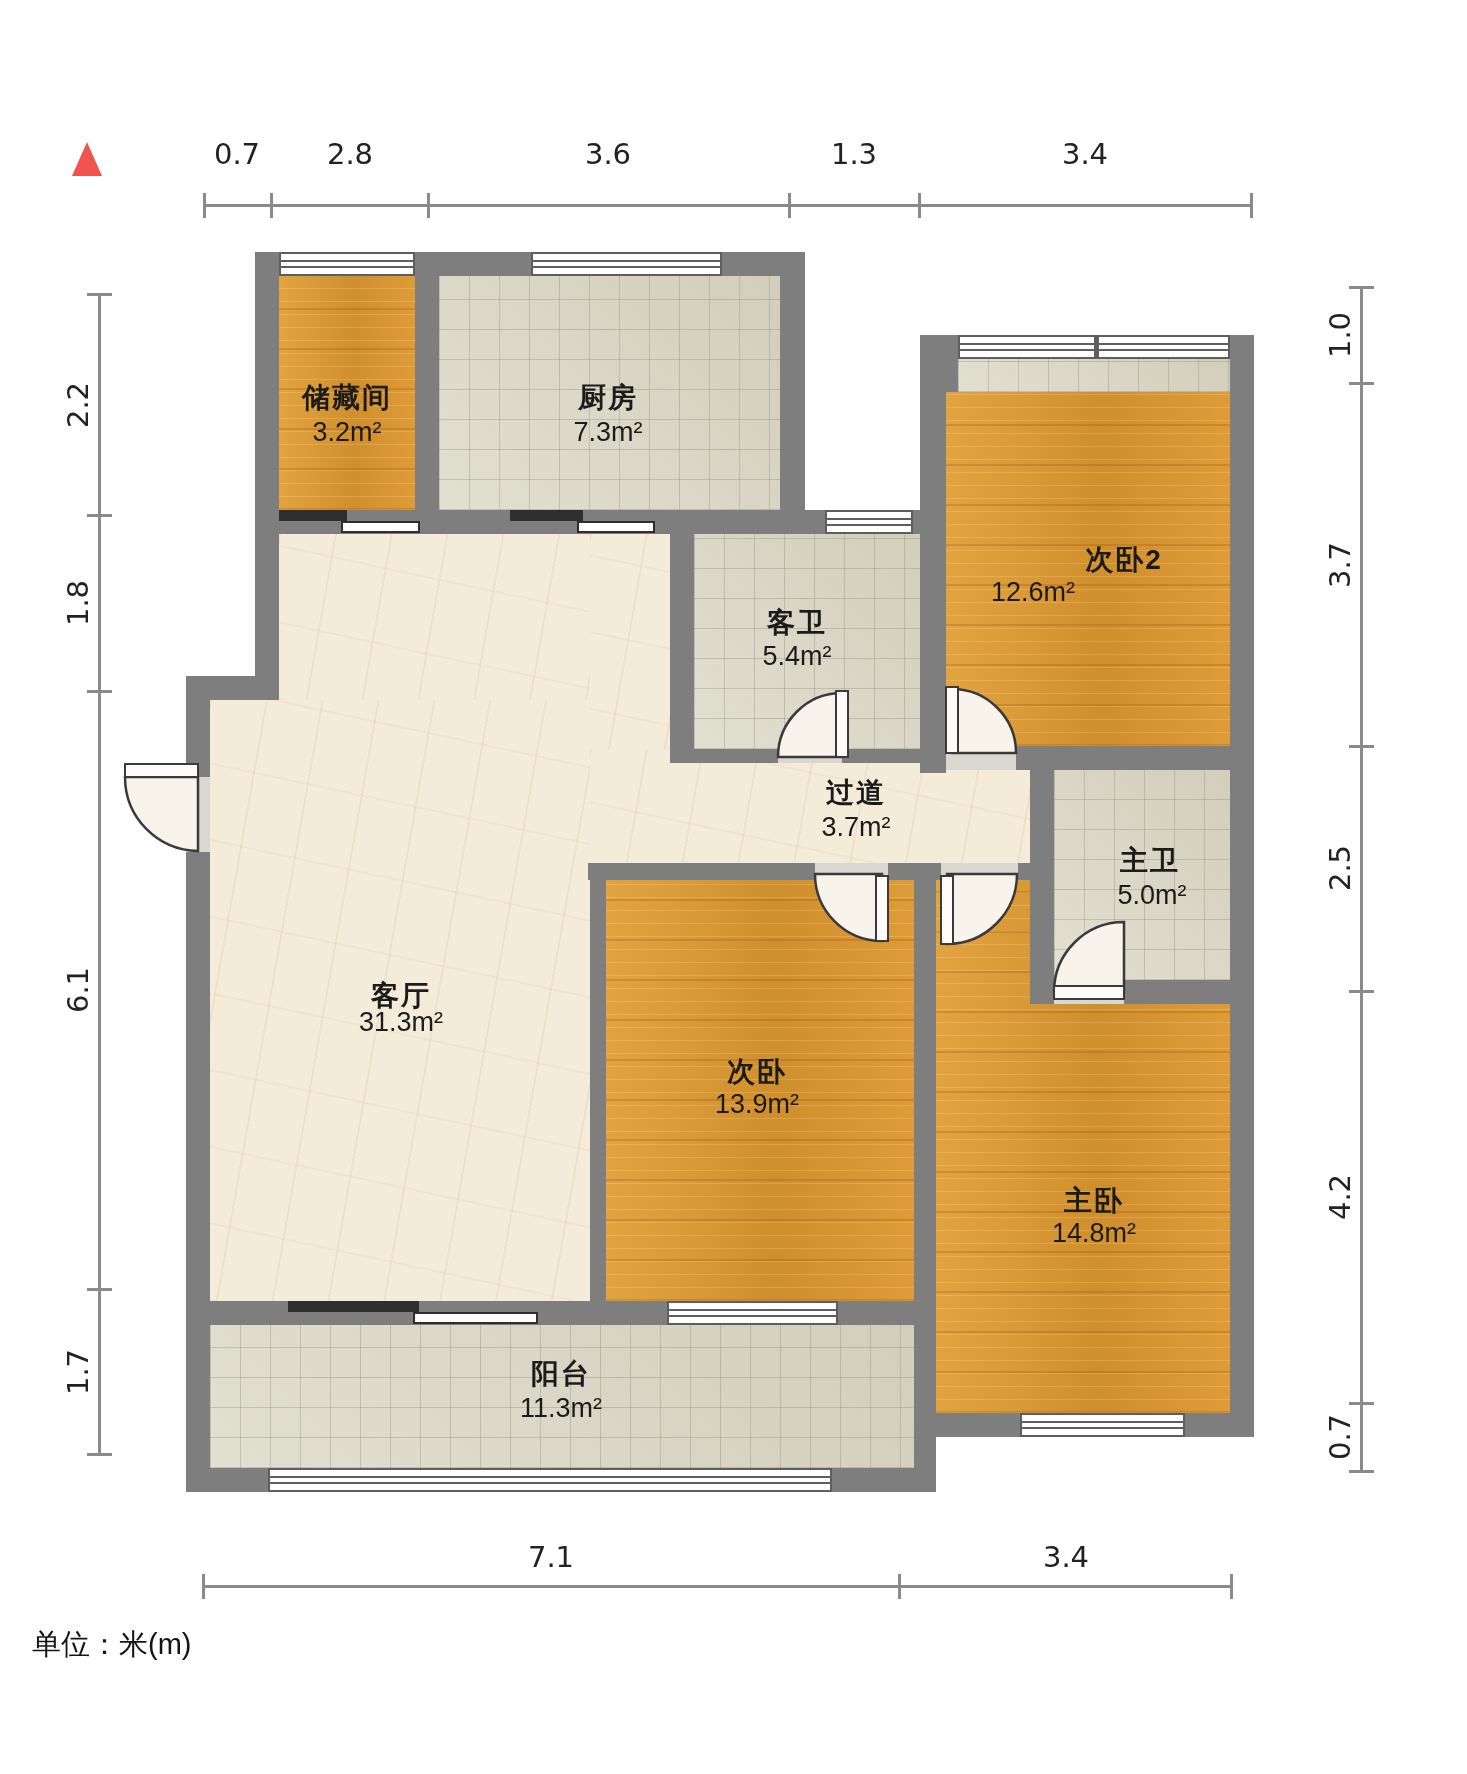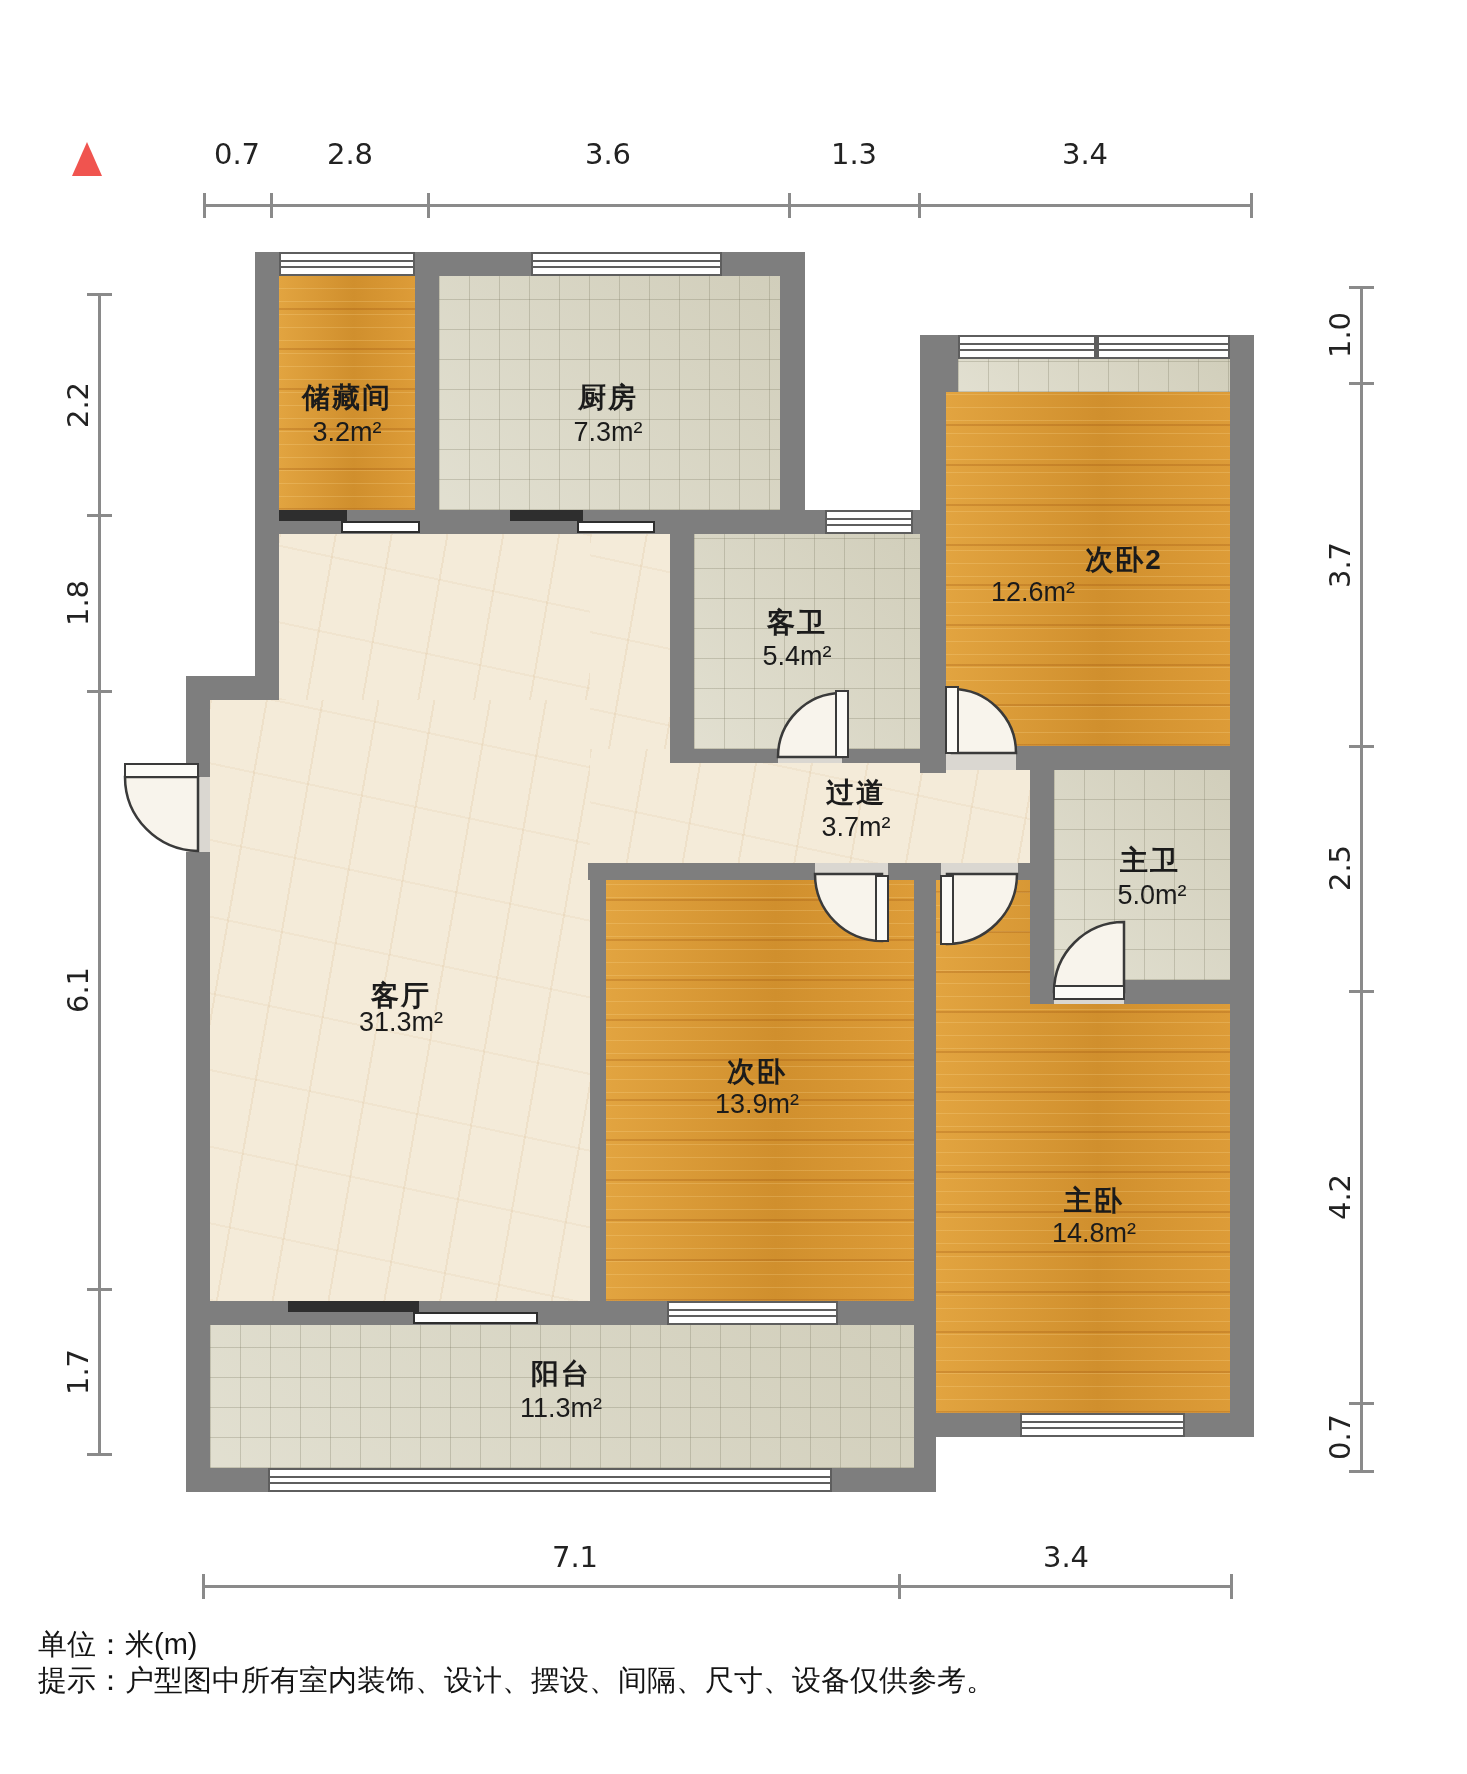--- a/index.html
+++ b/index.html
@@ -31,21 +31,21 @@
   
   .rname{position:absolute;transform:translate(-50%,-50%);font-size:28px;font-weight:700;color:#1b1b1b;white-space:nowrap;letter-spacing:2px;}
   .rarea{position:absolute;transform:translate(-50%,-50%);font-size:27px;font-weight:400;color:#1b1b1b;white-space:nowrap;}
   
   .dline{position:absolute;background:#8a8a8a;}
   .tickv{position:absolute;width:3px;height:25px;background:#8a8a8a;}
   .tickh{position:absolute;width:25px;height:3px;background:#8a8a8a;}
   .dlbl{position:absolute;transform:translate(-50%,-50%);font-family:"DejaVu Sans",sans-serif;font-size:29px;color:#222;white-space:nowrap;}
   .dlbl.v{transform:translate(-50%,-50%) rotate(-90deg);}
   
-  .foot{position:absolute;left:32px;font-size:29px;color:#141414;font-weight:500;white-space:nowrap;margin-left:6px;}
+  .foot{position:absolute;left:32px;font-size:29px;color:#141414;font-weight:500;white-space:nowrap;}
   
   #north{position:absolute;left:72px;top:142px;width:0;height:0;
          border-left:15px solid transparent;border-right:15px solid transparent;border-bottom:34px solid #f0544f;}
   svg{position:absolute;left:0;top:0;}
 </style>
 </head>
 <body>
 
 <div id="stage">
 
@@ -205,19 +205,18 @@
   <div class="dlbl v" style="left:1340px;top:335px">1.0</div>
   <div class="dlbl v" style="left:1340px;top:565px">3.7</div>
   <div class="dlbl v" style="left:1340px;top:868px">2.5</div>
   <div class="dlbl v" style="left:1340px;top:1197px">4.2</div>
   <div class="dlbl v" style="left:1340px;top:1437px">0.7</div>
 
   <div class="dline" style="left:203px;top:1585px;width:1029px;height:3px"></div>
   <div class="tickv" style="left:202px;top:1574px"></div>
   <div class="tickv" style="left:898px;top:1574px"></div>
   <div class="tickv" style="left:1230px;top:1574px"></div>
-  <div class="dlbl" style="left:575px;top:1557px">7.1</div>
+  <div class="dlbl" style="left:551px;top:1557px">7.1</div>
   <div class="dlbl" style="left:1066px;top:1557px">3.4</div>
 
   <div class="foot" style="top:1625px">单位：米(m)</div>
-  <div class="foot" style="top:1661px">提示：户型图中所有室内装饰、设计、摆设、间隔、尺寸、设备仅供参考。</div>
 
 </div>
 
 </body></html>

